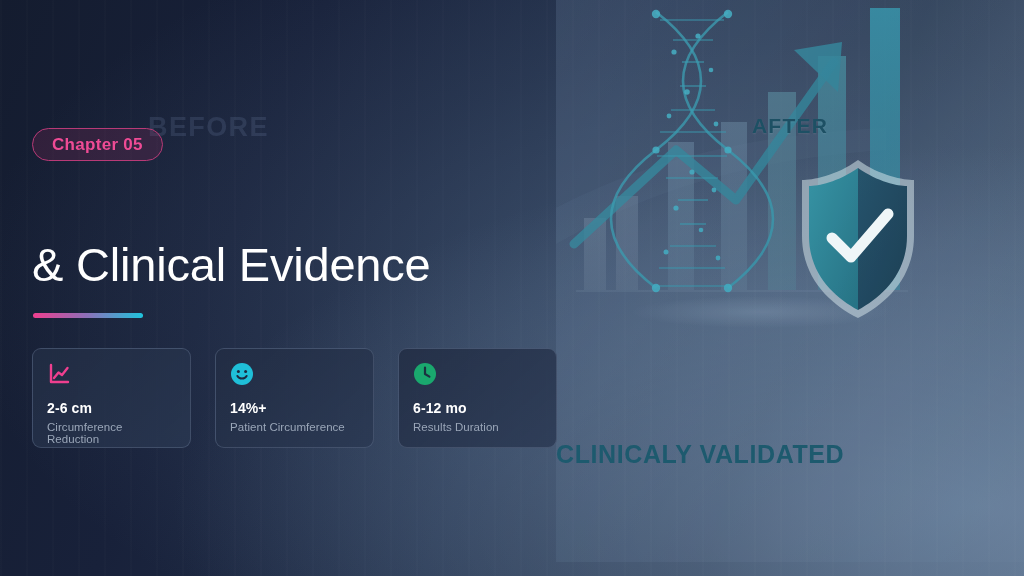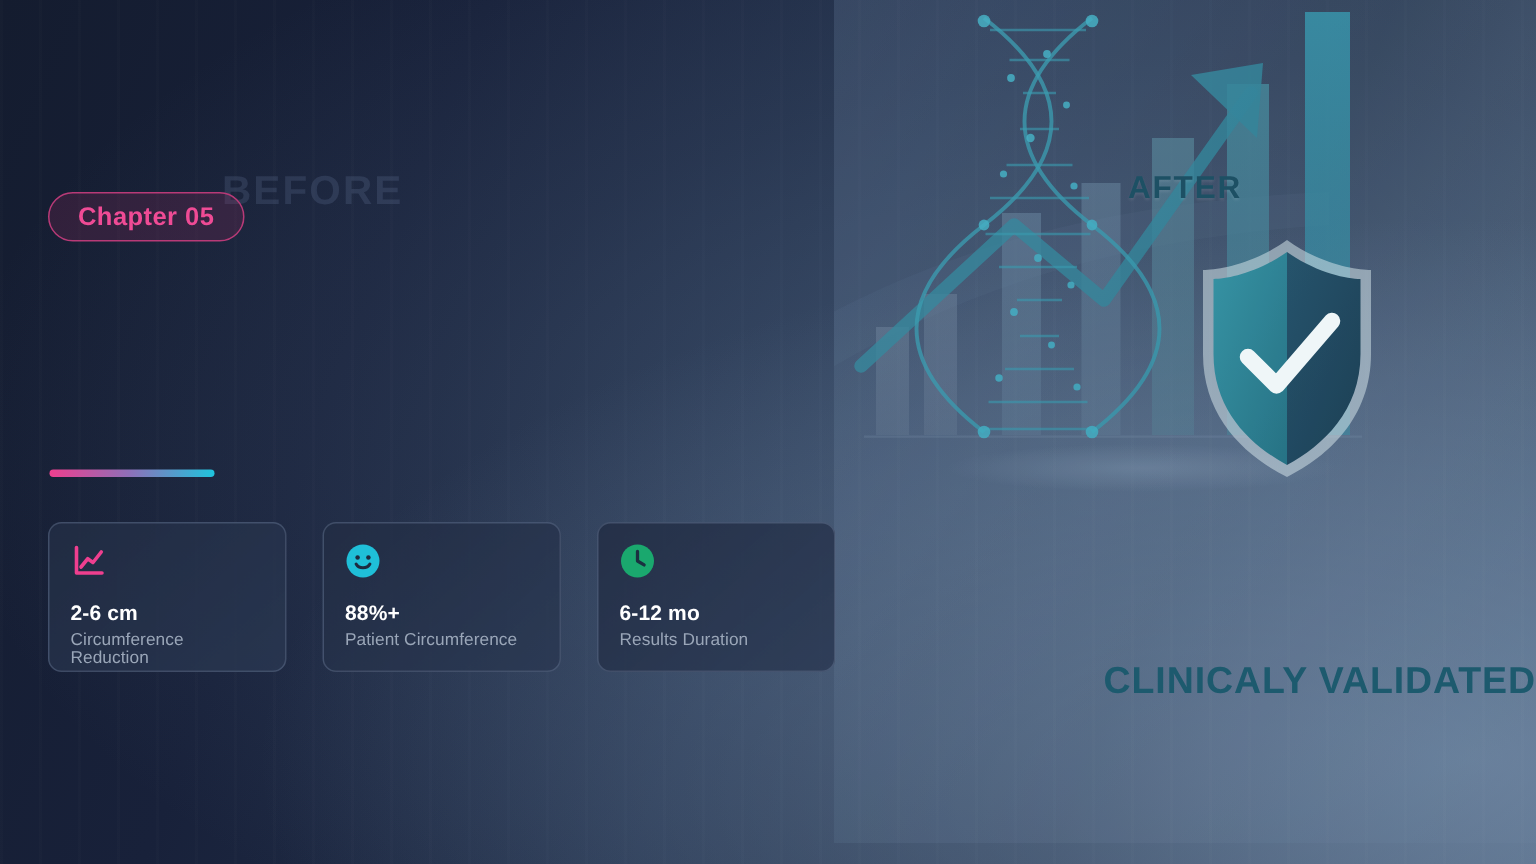--- a/index.html
+++ b/index.html
@@ -45,21 +45,21 @@
 
   .after-label {
     position:absolute; left:0; right:0; top:114px;
     text-align:center;
     font-size:21px; font-weight:bold; letter-spacing:1.2px;
     color:#1d5064;
     text-shadow:0 1px 2px rgba(255,255,255,0.10);
   }
   .validated-label {
     position:absolute; left:0; right:0; top:440px;
-    text-align:right;
+    text-align:left;
     font-size:25px; font-weight:bold; letter-spacing:0.6px;
     color:#1d5a6e;
   }
 
   
   .before-ghost {
     position:absolute; left:148px; top:112px;
     font-size:27px; font-weight:bold; letter-spacing:1.4px;
     color:rgba(108,128,162,0.22);
   }
@@ -228,20 +228,21 @@
   </div>
 
   <div class="before-ghost">BEFORE</div>
 
   <div class="content">
 
     <div class="chapter-badge">Chapter 05</div>
 
     <h1 class="headline">
       <br>
+      <span>&amp; Clinical Evidence</span>
     </h1>
 
     <div class="accent-bar"></div>
 
     <div class="cards">
 
       <div class="card">
         <svg class="card-icon" viewBox="0 0 24 24">
           <path d="M4 3 L4 20 L21 20" fill="none" stroke="#ef3f8f" stroke-width="2.4" stroke-linecap="round" stroke-linejoin="round"></path>
           <path d="M7 16 L11.5 10.5 L15 13 L20.5 6" fill="none" stroke="#ef3f8f" stroke-width="2.4" stroke-linecap="round" stroke-linejoin="round"></path>
@@ -250,21 +251,21 @@
         <div class="card-label">Circumference Reduction</div>
       </div>
 
       <div class="card">
         <svg class="card-icon" viewBox="0 0 24 24">
           <circle cx="12" cy="12" r="11" fill="#1fbfd8"></circle>
           <circle cx="8.4" cy="9.6" r="1.5" fill="#1d2a40"></circle>
           <circle cx="15.6" cy="9.6" r="1.5" fill="#1d2a40"></circle>
           <path d="M7.4 14 C9.2 17.4, 14.8 17.4, 16.6 14" fill="none" stroke="#1d2a40" stroke-width="2" stroke-linecap="round"></path>
         </svg>
-        <div class="card-value">88%+</div>
+        <div class="card-value">14%+</div>
         <div class="card-label">Patient Circumference</div>
       </div>
 
       <div class="card">
         <svg class="card-icon" viewBox="0 0 24 24">
           <circle cx="12" cy="12" r="11" fill="#1aa86e"></circle>
           <path d="M12 5.6 L12 12 L16.4 14.6" fill="none" stroke="#1b3040" stroke-width="2.2" stroke-linecap="round" stroke-linejoin="round"></path>
         </svg>
         <div class="card-value">6-12 mo</div>
         <div class="card-label">Results Duration</div>

